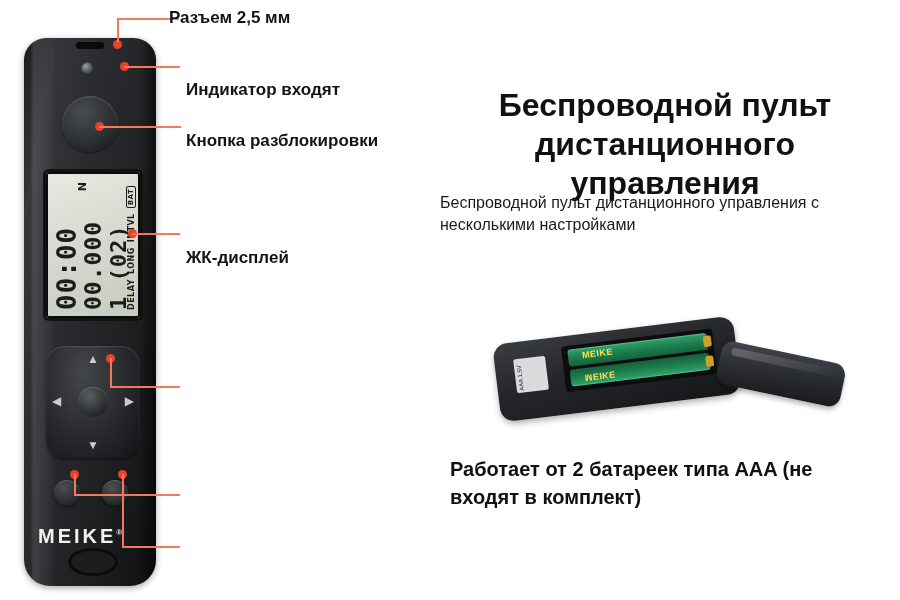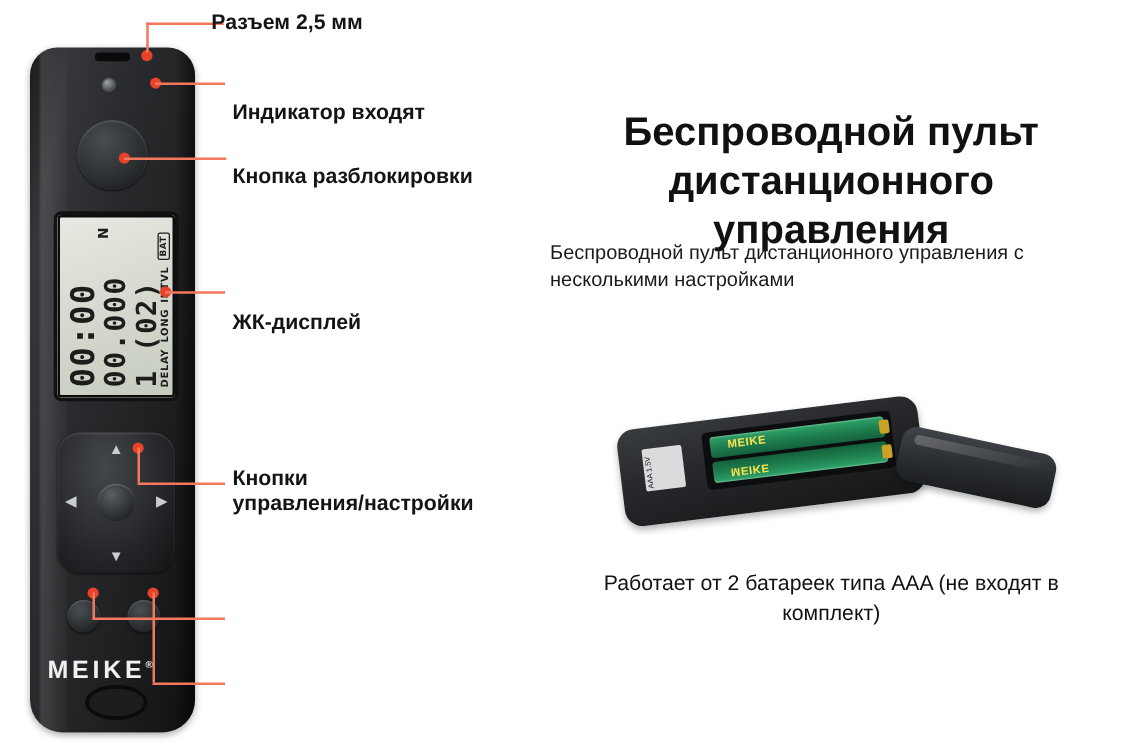--- a/index.html
+++ b/index.html
@@ -290,23 +290,23 @@
     width: 452px;
     font-size: 16px;
     line-height: 1.35;
     color: #1a1a1a;
   }
   .r-batt {
     position: absolute;
     left: 450px;
     top: 455px;
     width: 430px;
-    text-align: center;
-    font-size: 17px;
-    font-weight: 400;
+    text-align: left;
+    font-size: 20px;
+    font-weight: 700;
     line-height: 1.4;
     color: #111;
   }
 
   
   .backview {
     position: absolute;
     left: 486px;
     top: 300px;
     width: 372px;
@@ -468,22 +468,20 @@
   <div class="leader-v" style="left:74px; top:474px; height:22px;"></div>
 
   <div class="dot" style="left:118px; top:470px;"></div>
   <div class="leader-v" style="left:122px; top:474px; height:72px;"></div>
   <div class="leader" style="left:122px; top:546px; width:58px;"></div>
 
   <div class="callout" style="left:169px; top:8px;">Разъем 2,5 мм</div>
   <div class="callout" style="left:186px; top:80px;">Индикатор входят</div>
   <div class="callout" style="left:186px; top:131px;">Кнопка разблокировки</div>
   <div class="callout" style="left:186px; top:248px;">ЖК-дисплей</div>
-  <div class="callout" style="left:186px; top:373px;">Кнопки
-управления/настройки</div>
 
   <div class="r-title">Беспроводной пульт дистанционного управления</div>
   <div class="r-sub">Беспроводной пульт дистанционного управления с несколькими настройками</div>
 
   <div class="backview">
     <div class="back-body">
       <div class="label-side">AAA 1.5V</div>
       <div class="bay">
         <div class="battery b1">
           <span class="txt">MEIKE</span>

